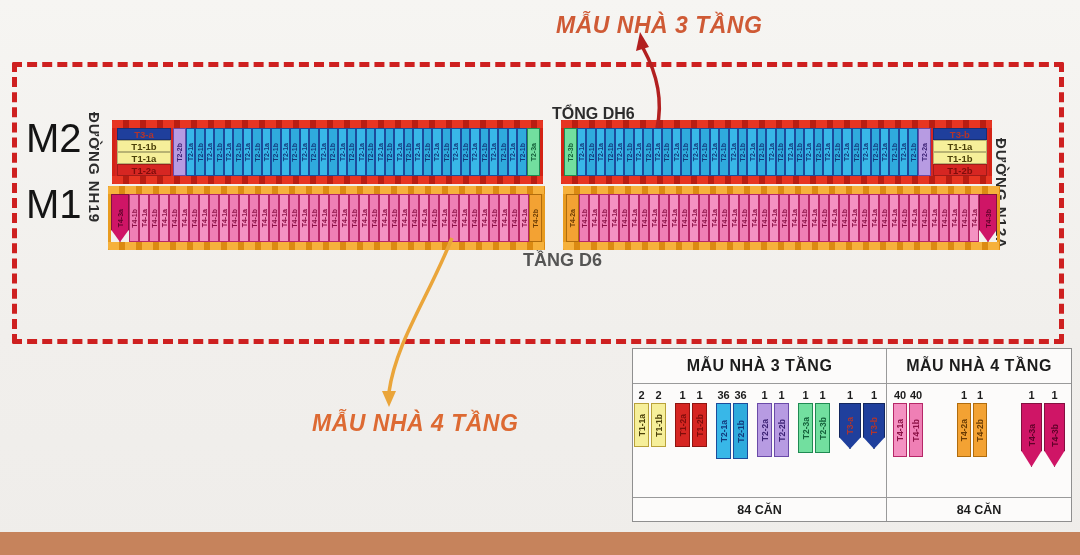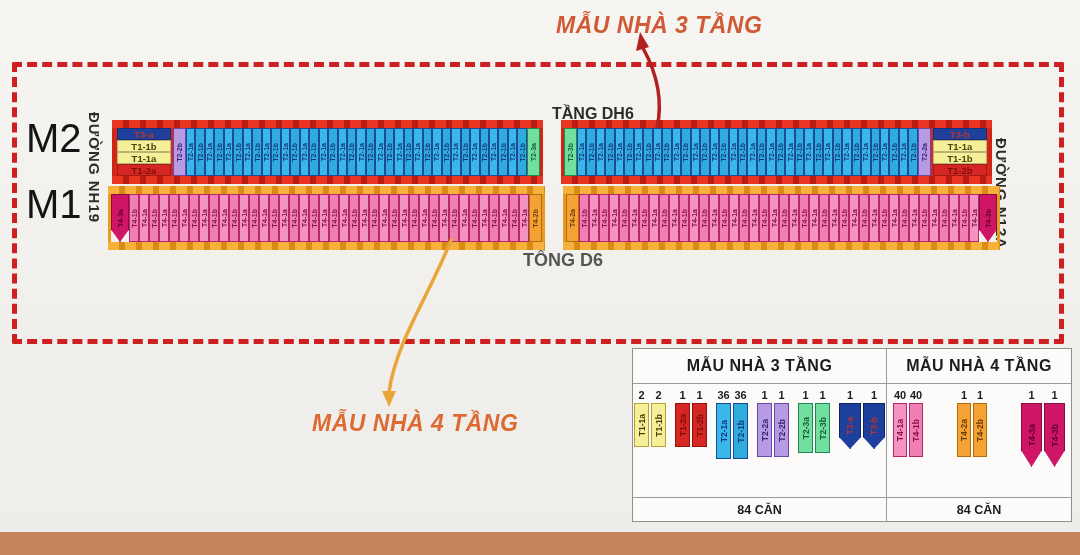--- a/index.html
+++ b/index.html
@@ -80,22 +80,22 @@
 <div class="abs callout" id="title3">MẪU NHÀ 3 TẦNG</div>
 <div class="abs callout" id="title4">MẪU NHÀ 4 TẦNG</div>
 
 <div class="abs" id="boundary"></div>
 
 <div class="abs mlabel" id="m2">M2</div>
 <div class="abs mlabel" id="m1">M1</div>
 
 <div class="abs street vert" id="st-nh19">ĐƯỜNG NH19</div>
 <div class="abs street vert" id="st-n12a">ĐƯỜNG N12A</div>
-<div class="abs street" id="st-dh6">TẦNG DH6</div>
-<div class="abs street" id="st-d6">TỔNG D6</div>
+<div class="abs street" id="st-dh6">TỔNG DH6</div>
+<div class="abs street" id="st-d6">TẦNG D6</div>
 
 <div id="rows-root">
     <div class="abs plan-row" style="left: 112px; top: 120px; width: 880px; height: 64px;">
       <div class="chunk" style="--ac: #d32315; --ta: #e73522; --tb: #b91d12;">
         <div class="endblock" style="flex: 0 0 58px; background: rgb(214, 38, 34);">
           <div class="band" style="background: rgb(31, 63, 156); color: rgb(179, 53, 43);">T3-a</div>
           <div class="band" style="background: rgb(246, 239, 154); color: rgb(74, 63, 8);">T1-1b</div>
           <div class="band" style="background: rgb(246, 239, 154); color: rgb(74, 63, 8);">T1-1a</div>
           <div class="band" style="background: rgb(214, 38, 34); color: rgb(126, 13, 11);">T1-2a</div>
         </div>

